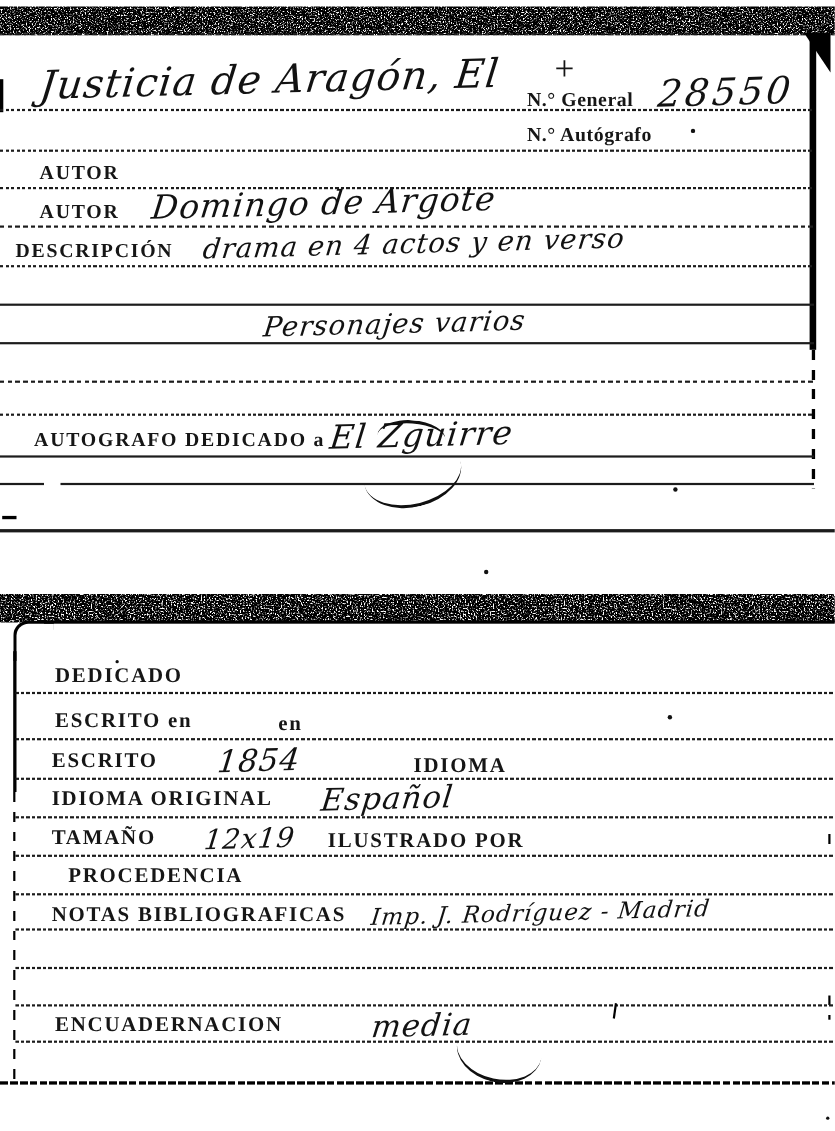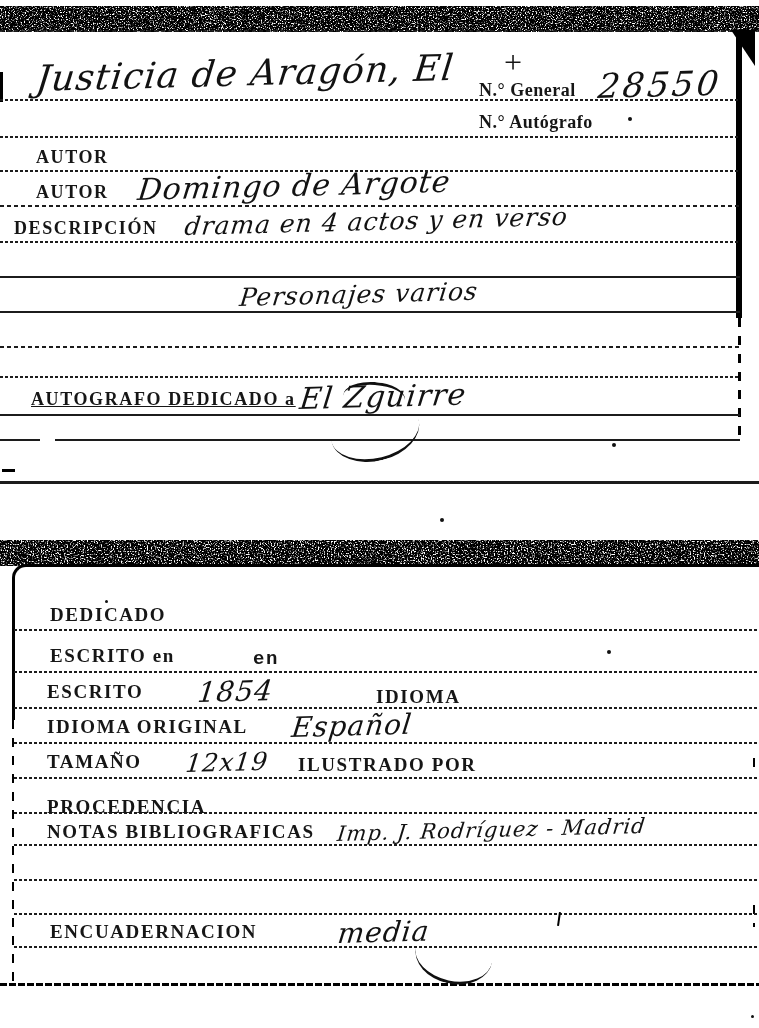--- a/index.html
+++ b/index.html
@@ -74,21 +74,21 @@
     <div class="lbl" style="left:36px;top:147px;">AUTOR</div>
 
     <div class="lbl" style="left:36px;top:182px;">AUTOR</div>
     <div class="hand" style="left:136px;top:172px;font-size:30px;">Domingo de Argote</div>
 
     <div class="lbl" style="left:14px;top:218px;">DESCRIPCIÓN</div>
     <div class="hand" style="left:183px;top:212px;font-size:25px;">drama en 4 actos y en verso</div>
 
     <div class="hand" style="left:238px;top:283px;font-size:25px;">Personajes varios</div>
 
-    <div class="lbl" style="left:31px;top:389px;text-decoration:underline;">AUTOGRAFO DEDICADO a</div>
+    <div class="lbl" style="left:31px;top:389px;">AUTOGRAFO DEDICADO a</div>
     <div class="hand" style="left:298px;top:381px;font-size:30px;">El Zguirre</div>
     <div class="arc" style="left:343px;top:382px;width:62px;height:28px;border-top:3px solid #101010;transform:rotate(4deg);"></div>
     <div class="arc" style="left:330px;top:400px;width:90px;height:58px;border-bottom:3px solid #101010;transform:rotate(-14deg);"></div>
 
     <div class="speck" style="left:628px;top:117px;width:4px;height:4px;"></div>
     <div class="speck" style="left:612px;top:443px;width:4px;height:4px;"></div>
     <div class="speck" style="left:440px;top:518px;width:4px;height:4px;"></div>
   </div>
 
   <div>
@@ -116,34 +116,34 @@
     <div class="ln ln-dot" style="left:14px;top:812px;width:745px;"></div>
     <div class="ln ln-dot" style="left:14px;top:844px;width:745px;"></div>
     <div class="ln ln-dot" style="left:14px;top:879px;width:745px;"></div>
     <div class="ln ln-dot" style="left:14px;top:913px;width:745px;"></div>
     <div class="ln ln-dot" style="left:14px;top:946px;width:745px;"></div>
     <div class="ln ln-heavy" style="left:0;top:983px;width:759px;"></div>
 
     <div class="lbl lbl2" style="left:50px;top:604px;">DEDICADO</div>
 
     <div class="lbl lbl2" style="left:50px;top:645px;">ESCRITO en</div>
-    <div class="lbl lbl2" style="left:253px;top:648px;font-family:Liberation Mono, monospace;">en</div>
+    <div class="lbl lbl2" style="left:253px;top:648px;">en</div>
 
     <div class="lbl lbl2" style="left:47px;top:681px;">ESCRITO</div>
     <div class="hand" style="left:196px;top:676px;font-size:28px;">1854</div>
     <div class="lbl lbl2" style="left:376px;top:686px;">IDIOMA</div>
 
     <div class="lbl lbl2" style="left:47px;top:716px;">IDIOMA ORIGINAL</div>
     <div class="hand" style="left:290px;top:711px;font-size:28px;">Español</div>
 
     <div class="lbl lbl2" style="left:47px;top:751px;">TAMAÑO</div>
     <div class="hand" style="left:184px;top:749px;font-size:25px;">12x19</div>
     <div class="lbl lbl2" style="left:298px;top:754px;">ILUSTRADO POR</div>
 
-    <div class="lbl lbl2" style="left:47px;top:786px;margin-top:10px;">PROCEDENCIA</div>
+    <div class="lbl lbl2" style="left:62px;top:786px;">PROCEDENCIA</div>
 
     <div class="lbl lbl2" style="left:47px;top:821px;">NOTAS BIBLIOGRAFICAS</div>
     <div class="hand" style="left:336px;top:822px;font-size:21px;">Imp. J. Rodríguez - Madrid</div>
 
     <div class="lbl lbl2" style="left:50px;top:921px;">ENCUADERNACION</div>
     <div class="hand" style="left:336px;top:917px;font-size:28px;">media</div>
     <div class="arc" style="left:415px;top:925px;width:78px;height:56px;border-bottom:3px solid #101010;transform:rotate(12deg);"></div>
     <div class="abs" style="left:558px;top:912px;width:2px;height:14px;background:#000;transform:rotate(8deg);"></div>
 
     <div class="speck" style="left:607px;top:650px;width:4px;height:4px;"></div>

